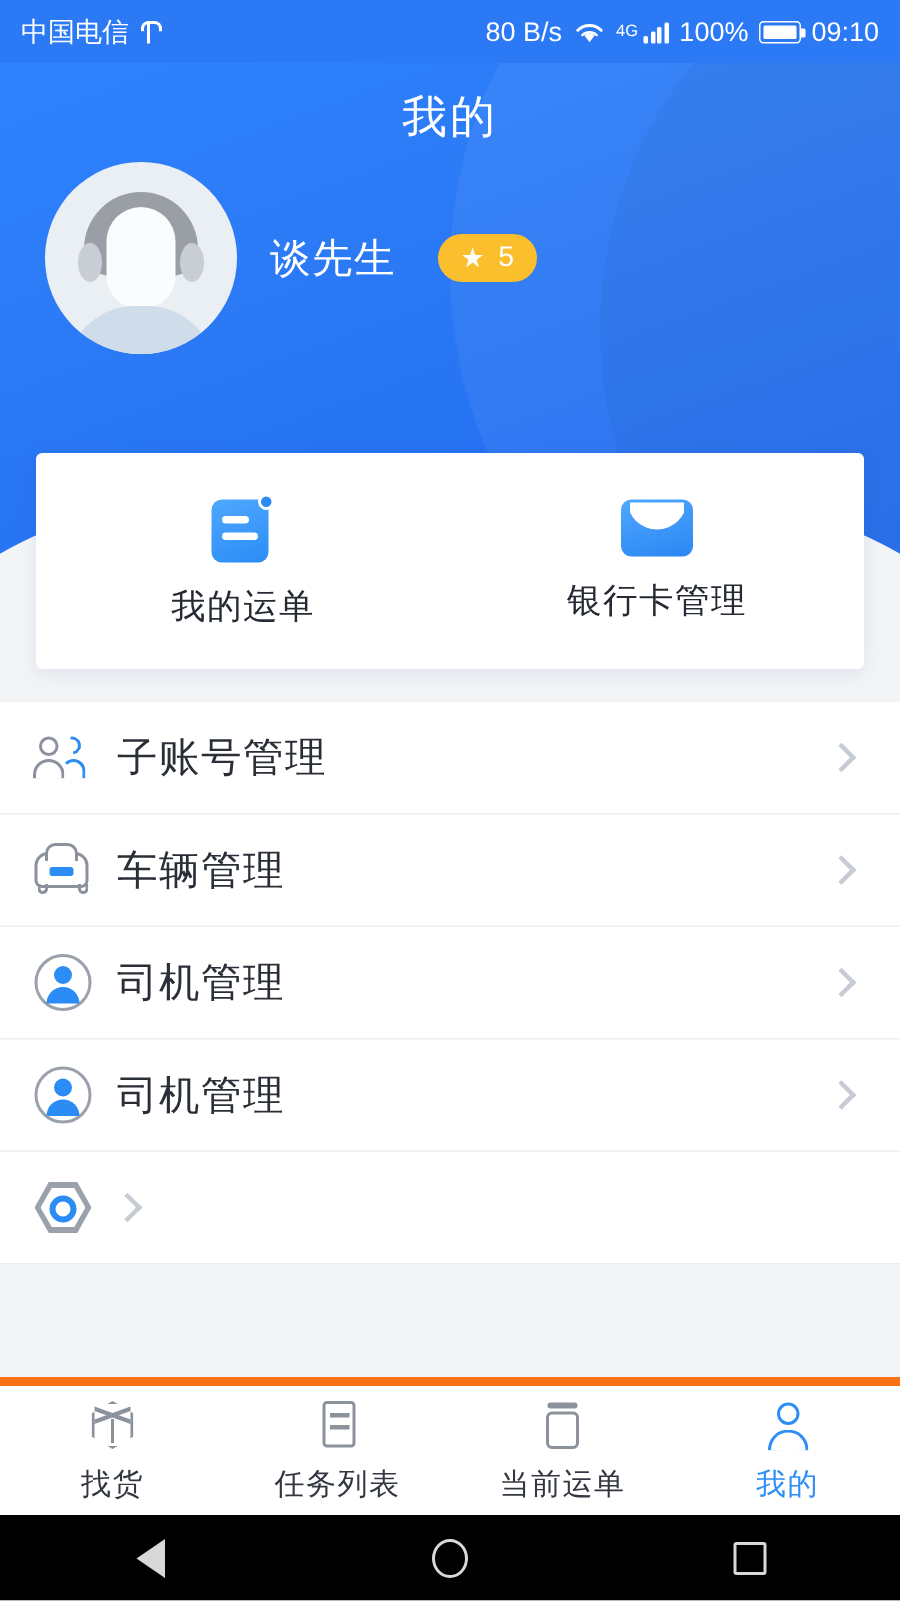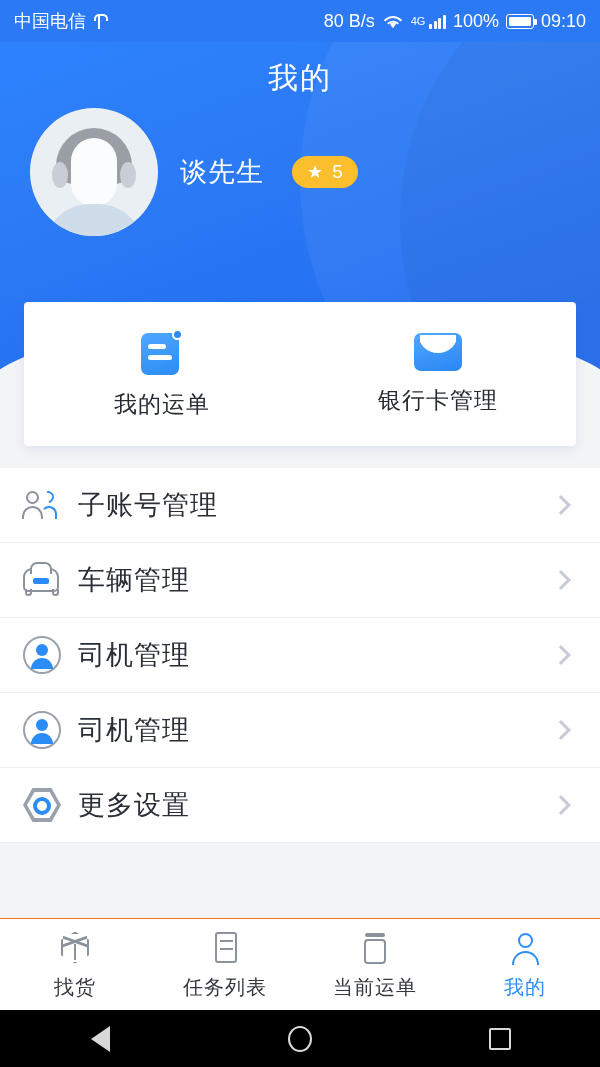--- a/index.html
+++ b/index.html
@@ -141,21 +141,21 @@
   
   .ic-gear .hex{position:absolute;left:3px;top:5px;width:38px;height:34px;background:#9aa1ab;
     clip-path:polygon(25% 0%,75% 0%,100% 50%,75% 100%,25% 100%,0% 50%);}
   .ic-gear .hexin{position:absolute;left:7px;top:9px;width:30px;height:26px;background:#fff;
     clip-path:polygon(25% 0%,75% 0%,100% 50%,75% 100%,25% 100%,0% 50%);}
   .ic-gear .ring{position:absolute;left:13px;top:14px;width:18px;height:18px;border:4px solid #2b8cf6;border-radius:50%;}
 
   
   .tabbar{
     position:absolute; left:0; bottom:57px; width:600px; height:92px;
-    background:#fff; border-top:1px solid #f97316; display:flex; z-index:30;justify-content:center;
+    background:#fff; border-top:6px solid #f97316; display:flex; z-index:30;justify-content:center;
   }
   .tab{flex:1;display:flex;flex-direction:column;align-items:center;justify-content:center;gap:7px;}
   .tab-label{font-size:20px;color:#333840;letter-spacing:1px;}
   .tab.active .tab-label{color:#2e8ef7;}
   .tab-ic{width:38px;height:38px;position:relative;}
 
   
   .ic-cube .out{position:absolute;left:5px;top:3px;width:28px;height:32px;border:2.5px solid #8b929c;
     clip-path:polygon(50% 0%,100% 26%,100% 74%,50% 100%,0% 74%,0% 26%);}
   .ic-cube .top{position:absolute;left:7px;top:11px;width:24px;height:2.5px;background:#8b929c;transform:skewY(-20deg);}
@@ -308,21 +308,20 @@
     <div class="menu-label">司机管理</div>
     <div class="chev"></div>
   </div>
 
   <div class="menu-row">
     <div class="menu-icon ic-gear">
       <div class="hex"></div>
         <div class="hexin"></div>
         <div class="ring"></div>
     </div>
-    <div class="menu-label">更多设置</div>
     <div class="chev"></div>
   </div>
 
 </div>
 
 <div class="tabbar">
   <div class="tab">
     <div class="tab-ic ic-cube">
       <div class="out"></div>
         <div class="top"></div>

